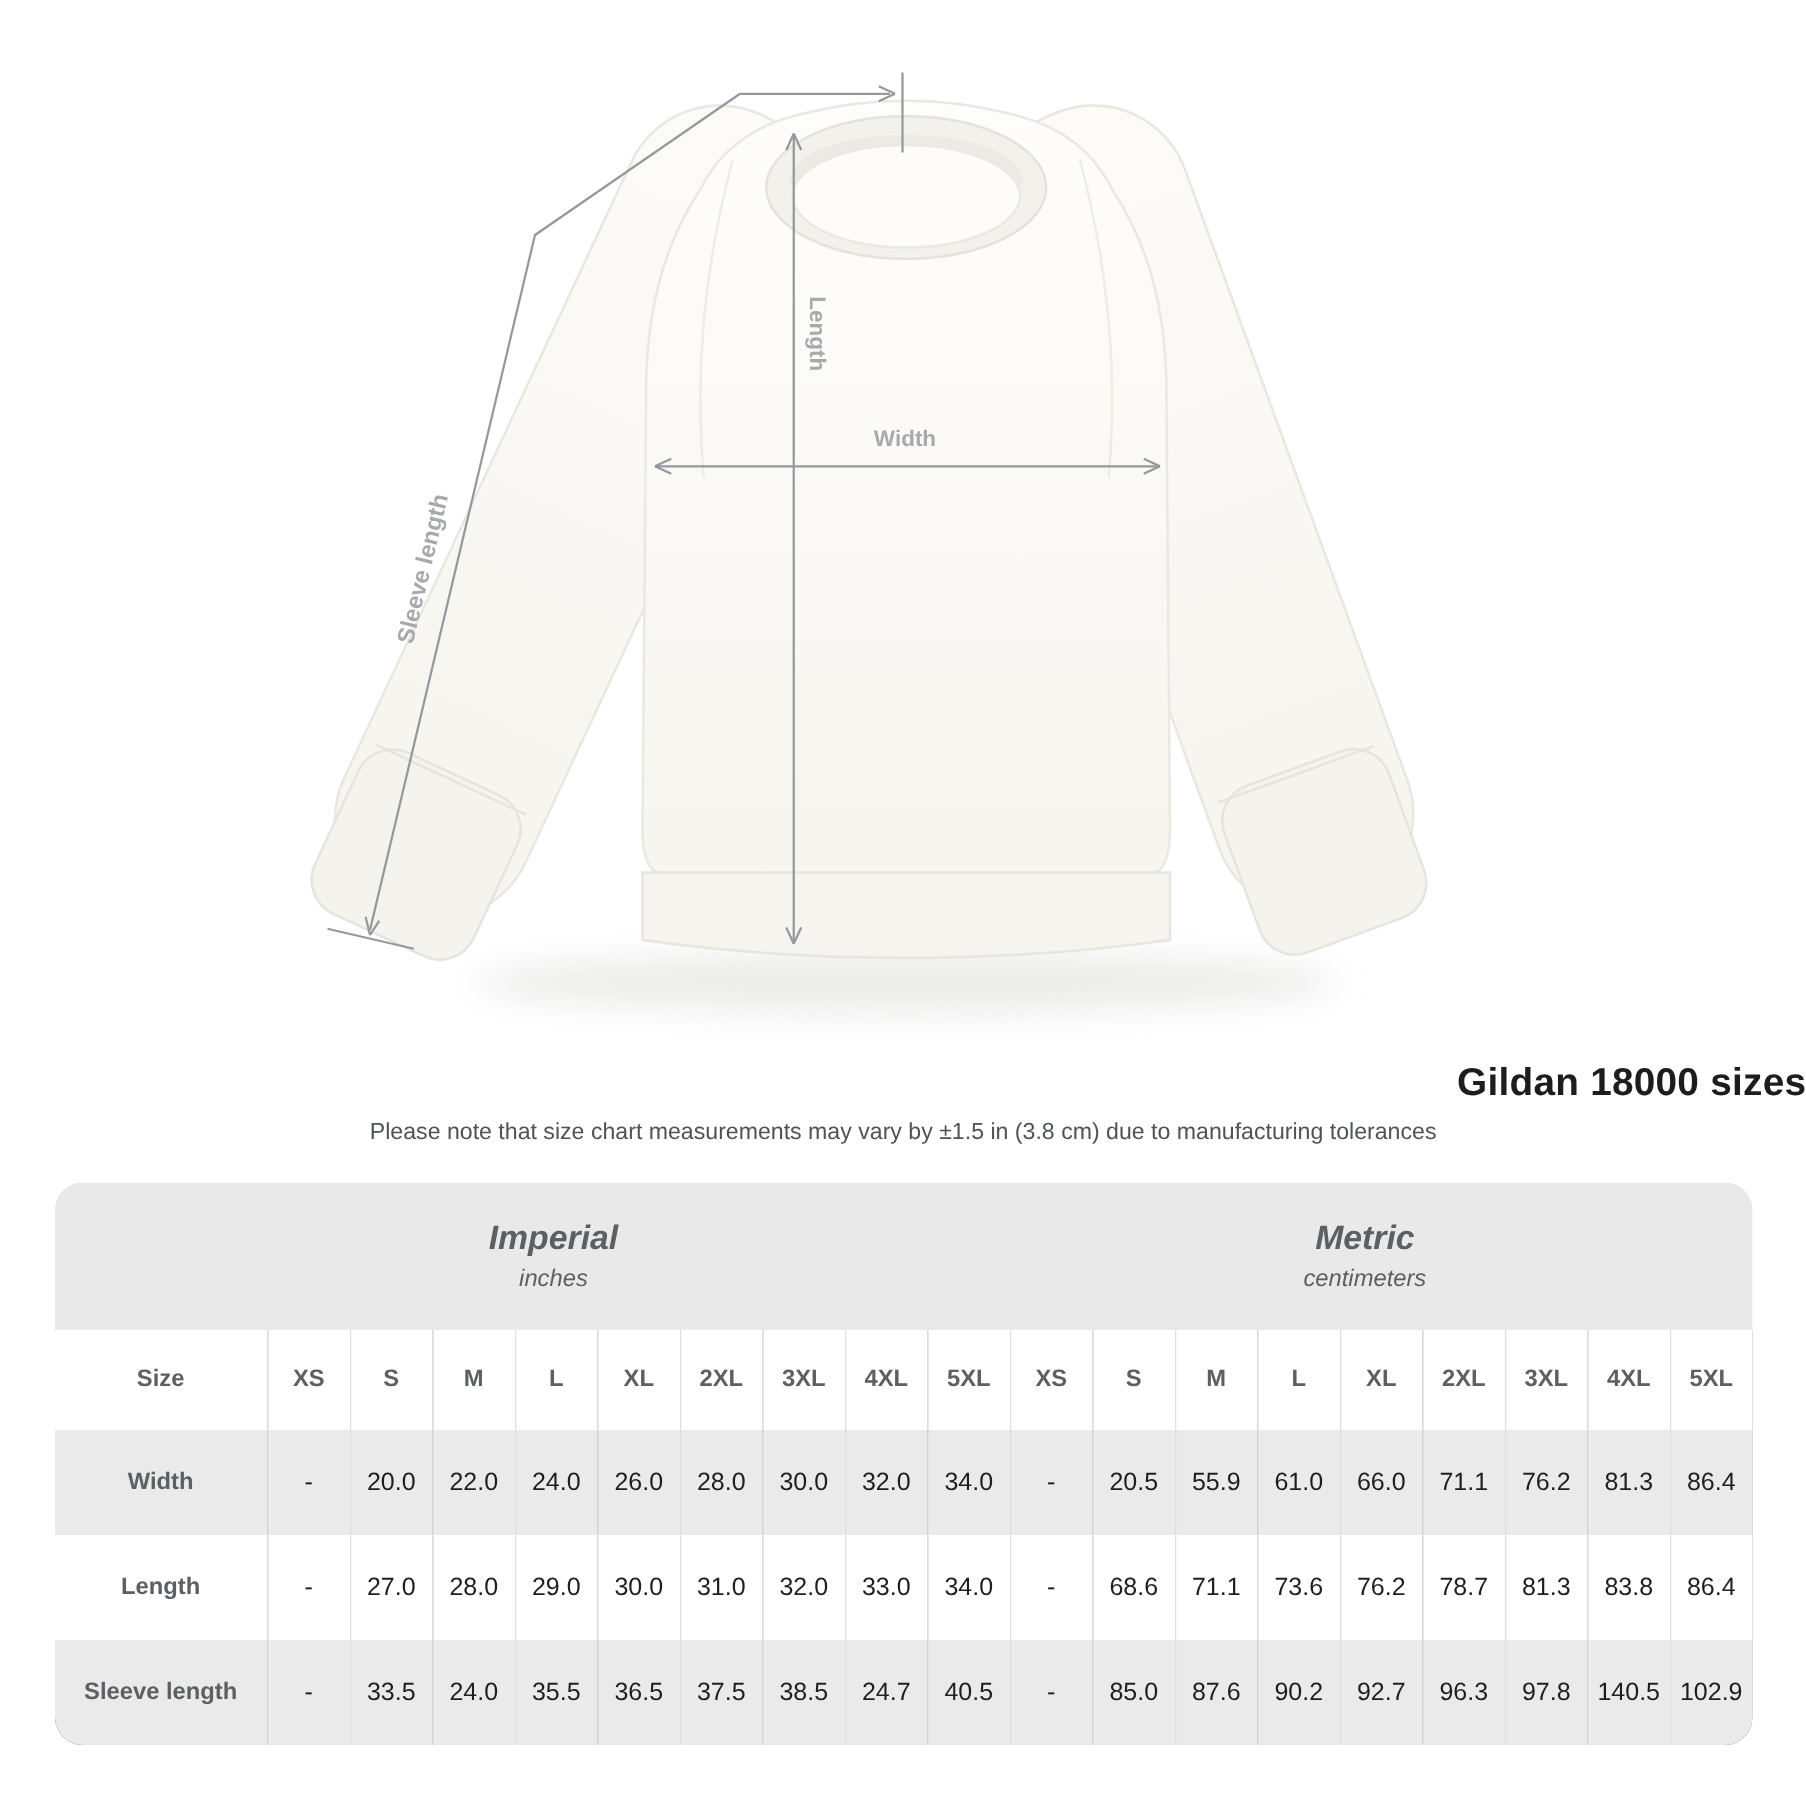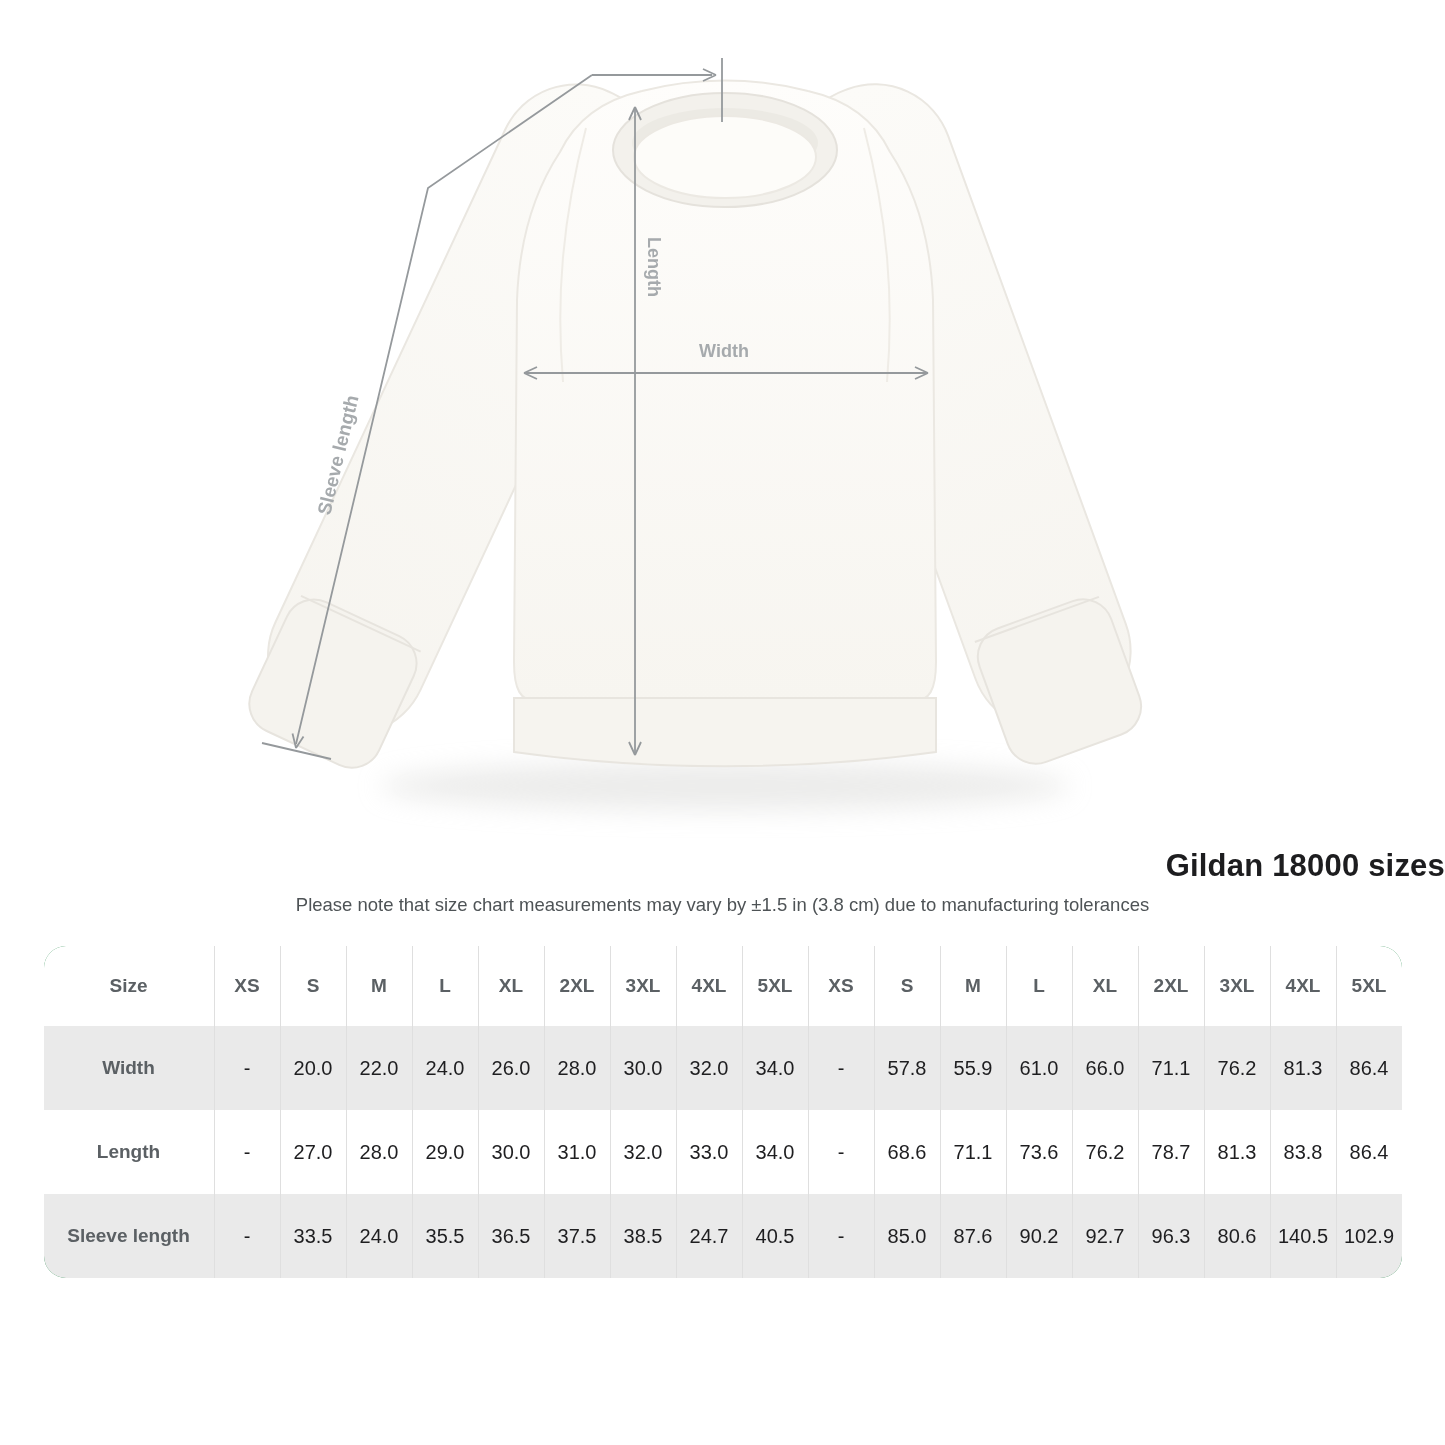--- a/index.html
+++ b/index.html
@@ -127,20 +127,30 @@
       <text x="724" y="357" text-anchor="middle" font-size="18">Width</text>
       <text transform="translate(648 237) rotate(90)" font-size="18">Length</text>
       <text transform="translate(330 516) rotate(-76.5)" font-size="19">Sleeve length</text>
     </g>
   </svg>
 
   <div class="page-title">Gildan 18000 sizes</div>
   <div class="page-note">Please note that size chart measurements may vary by ±1.5 in (3.8 cm) due to manufacturing tolerances</div>
 
   <div class="size-table">
+    <div class="band">
+      <div class="band-group imperial">
+        <div class="band-name">Imperial</div>
+        <div class="band-unit">inches</div>
+      </div>
+      <div class="band-group metric">
+        <div class="band-name">Metric</div>
+        <div class="band-unit">centimeters</div>
+      </div>
+    </div>
     <div class="grid" id="grid">
         <div class="cell head first">Size</div>
         <div class="cell head">XS</div>
         <div class="cell head">S</div>
         <div class="cell head">M</div>
         <div class="cell head">L</div>
         <div class="cell head">XL</div>
         <div class="cell head">2XL</div>
         <div class="cell head">3XL</div>
         <div class="cell head">4XL</div>
@@ -158,21 +168,21 @@
         <div class="cell val shade">-</div>
         <div class="cell val shade">20.0</div>
         <div class="cell val shade">22.0</div>
         <div class="cell val shade">24.0</div>
         <div class="cell val shade">26.0</div>
         <div class="cell val shade">28.0</div>
         <div class="cell val shade">30.0</div>
         <div class="cell val shade">32.0</div>
         <div class="cell val shade">34.0</div>
         <div class="cell val shade">-</div>
-        <div class="cell val shade">57.8</div>
+        <div class="cell val shade">20.5</div>
         <div class="cell val shade">55.9</div>
         <div class="cell val shade">61.0</div>
         <div class="cell val shade">66.0</div>
         <div class="cell val shade">71.1</div>
         <div class="cell val shade">76.2</div>
         <div class="cell val shade">81.3</div>
         <div class="cell val shade">86.4</div>
         <div class="cell rowlabel first">Length</div>
         <div class="cell val">-</div>
         <div class="cell val">27.0</div>
@@ -201,19 +211,19 @@
         <div class="cell val shade">37.5</div>
         <div class="cell val shade">38.5</div>
         <div class="cell val shade">24.7</div>
         <div class="cell val shade">40.5</div>
         <div class="cell val shade">-</div>
         <div class="cell val shade">85.0</div>
         <div class="cell val shade">87.6</div>
         <div class="cell val shade">90.2</div>
         <div class="cell val shade">92.7</div>
         <div class="cell val shade">96.3</div>
-        <div class="cell val shade">80.6</div>
+        <div class="cell val shade">97.8</div>
         <div class="cell val shade">140.5</div>
         <div class="cell val shade">102.9</div>
       </div>
   </div>
 
 </div>
 
 </body></html>

